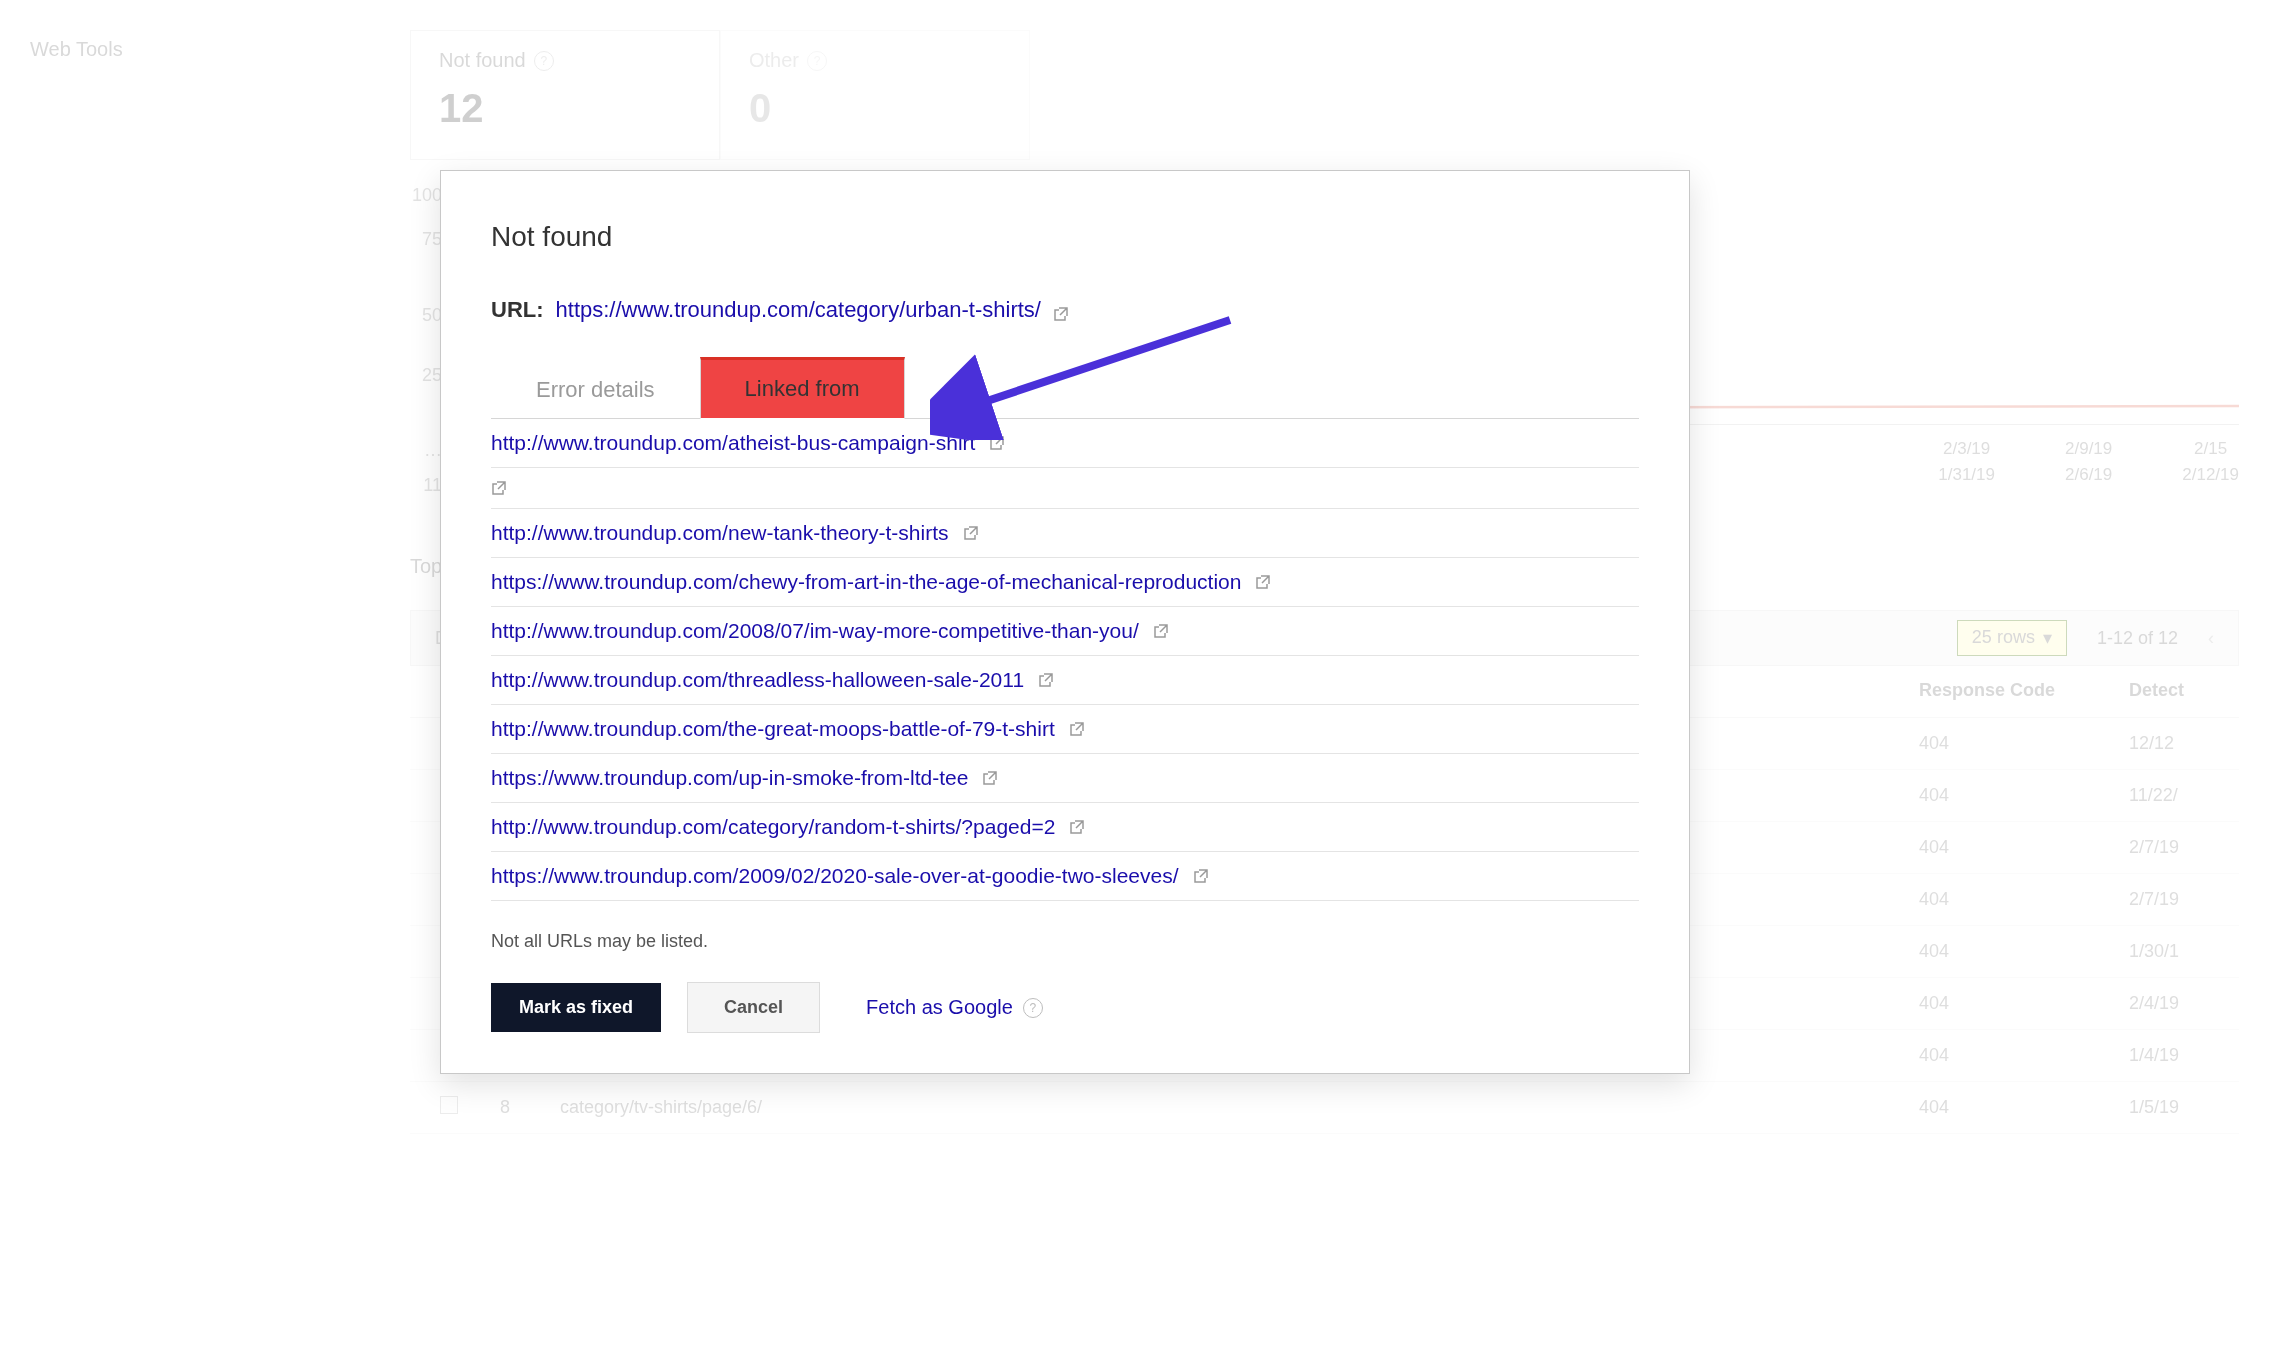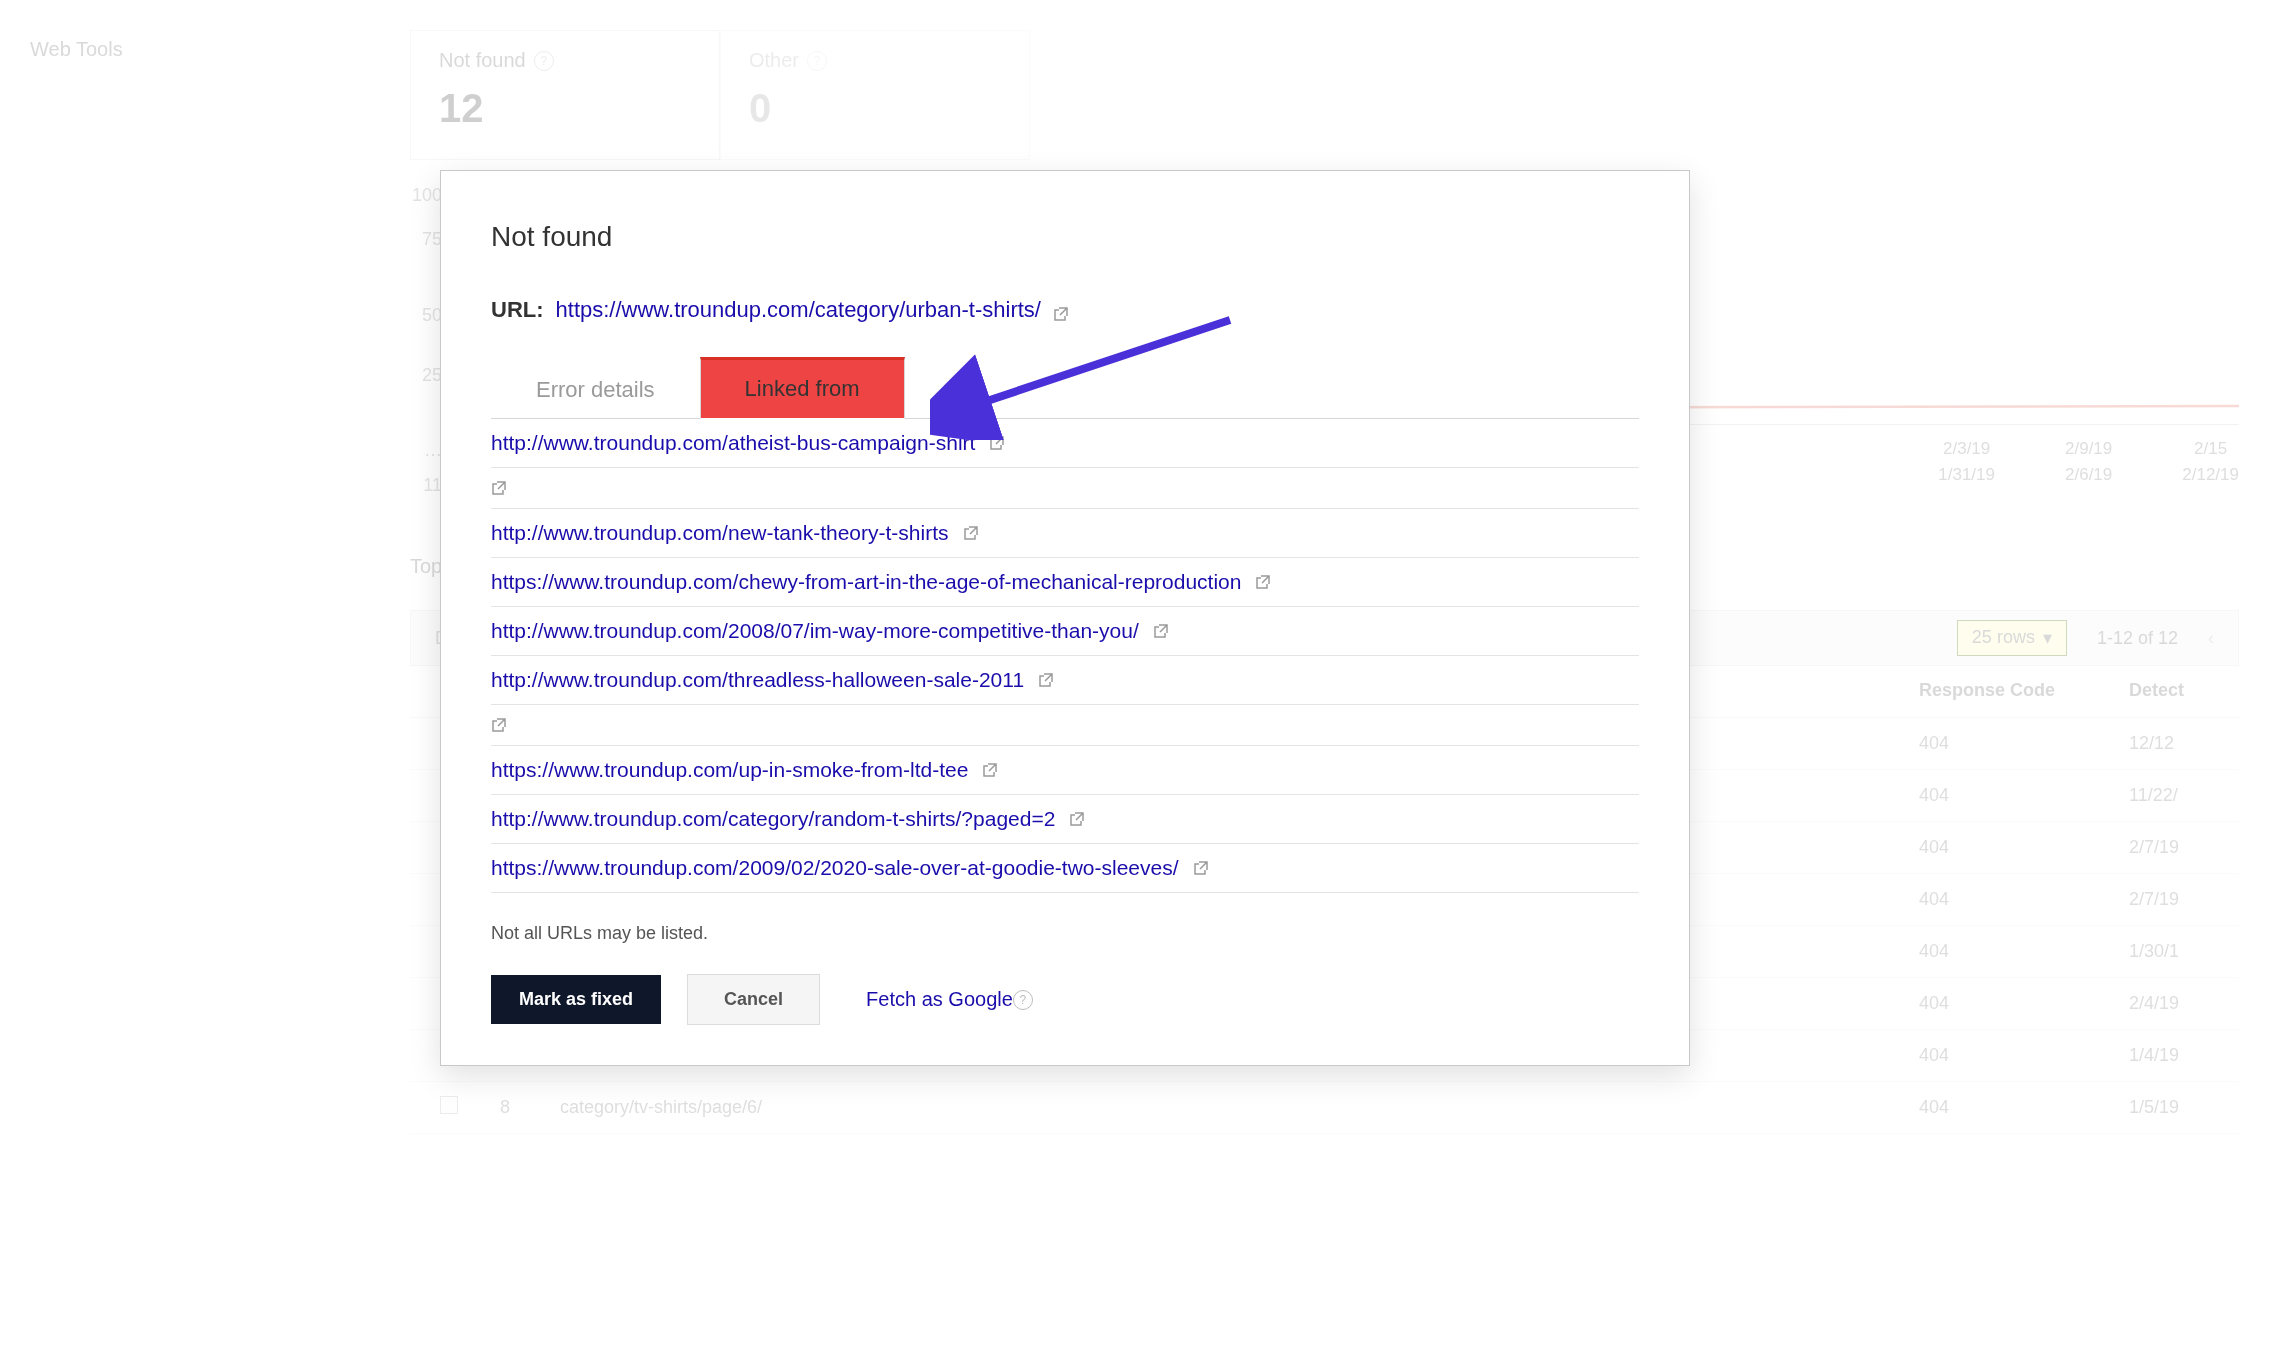--- a/index.html
+++ b/index.html
@@ -136,21 +136,21 @@
   .actions { display: flex; align-items: center; gap: 26px; margin-top: 30px; }
   .btn-primary {
     background: #0f172a; color: #fff; border: none;
     padding: 14px 28px; font-size: 18px; font-weight: bold; cursor: pointer;
   }
   .btn-secondary {
     background: #f5f5f5; color: #555; border: 1px solid #dcdcdc;
     padding: 14px 36px; font-size: 18px; font-weight: bold; cursor: pointer;
   }
   .fetch-link {
-    color: #1a0dab; font-size: 20px; margin-left: 20px; display: flex; align-items: center; cursor: pointer;
+    color: #1a0dab; font-size: 20px; margin-left: 20px; display: flex; align-items: center; gap: 10px; cursor: pointer;
   }
 
   
   .arrow {
     position: absolute;
     pointer-events: none;
   }
 </style>
 </head>
 <body>
@@ -337,20 +337,21 @@
             <path d="M6 2h8v8M14 2 7 9M12 10v4H2V4h4" stroke="#9a9a9a" stroke-width="1.5" fill="none"></path>
           </svg></span>
       </div>
       <div class="link-row">
         <a href="#">http://www.troundup.com/threadless-halloween-sale-2011</a>
         <span class="ext-icon"><svg viewBox="0 0 16 16">
             <path d="M6 2h8v8M14 2 7 9M12 10v4H2V4h4" stroke="#9a9a9a" stroke-width="1.5" fill="none"></path>
           </svg></span>
       </div>
       <div class="link-row">
+        <a href="#">http://www.troundup.com/the-great-moops-battle-of-79-t-shirt</a>
         <span class="ext-icon"><svg viewBox="0 0 16 16">
             <path d="M6 2h8v8M14 2 7 9M12 10v4H2V4h4" stroke="#9a9a9a" stroke-width="1.5" fill="none"></path>
           </svg></span>
       </div>
       <div class="link-row">
         <a href="#">https://www.troundup.com/up-in-smoke-from-ltd-tee</a>
         <span class="ext-icon"><svg viewBox="0 0 16 16">
             <path d="M6 2h8v8M14 2 7 9M12 10v4H2V4h4" stroke="#9a9a9a" stroke-width="1.5" fill="none"></path>
           </svg></span>
       </div>

